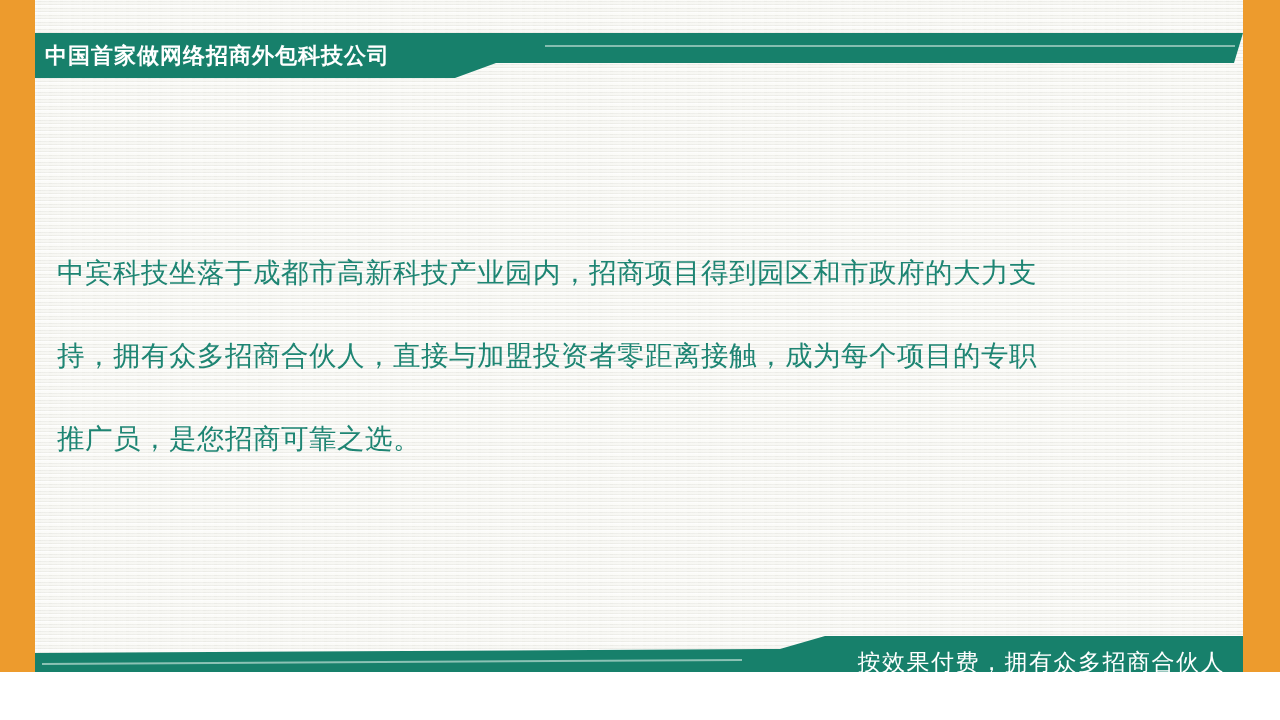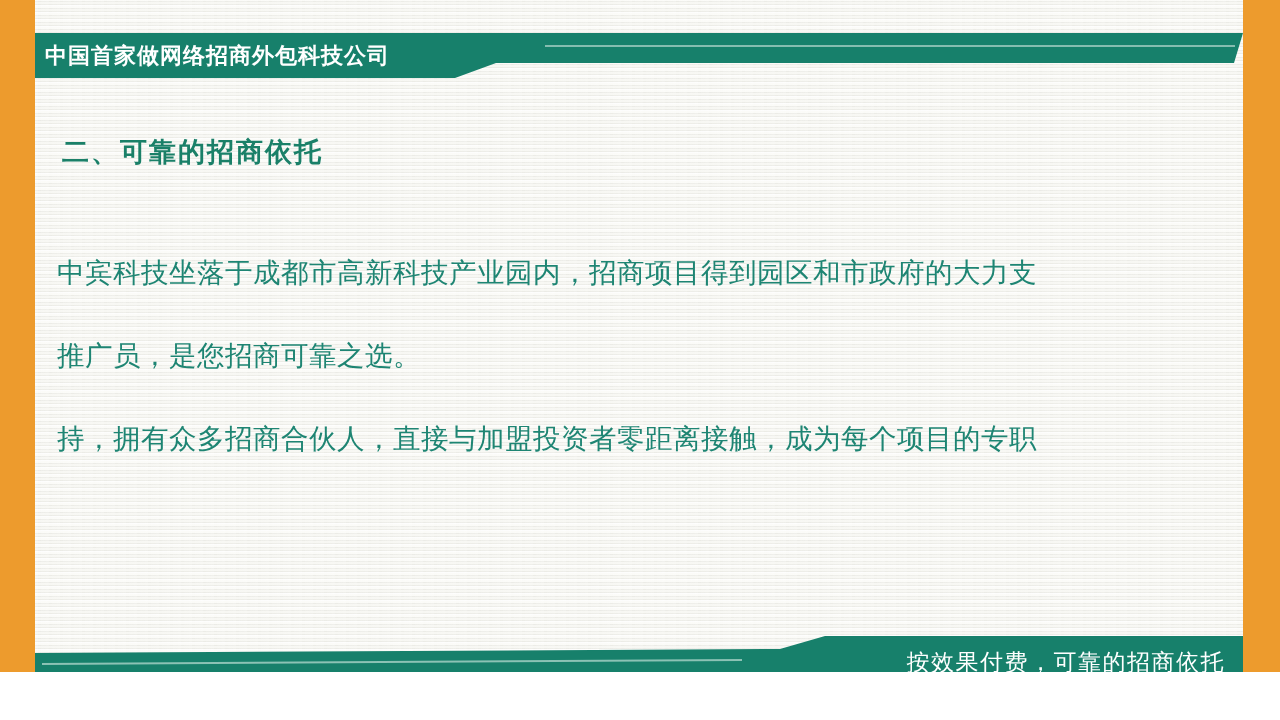--- a/index.html
+++ b/index.html
@@ -172,25 +172,24 @@
 <body>
 
 <div class="slide">
 
   <div class="canvas"></div>
 
   <div class="top-banner"></div>
   <div class="top-hairline"></div>
   <div class="top-banner-title">中国首家做网络招商外包科技公司</div>
 
-  <div class="section-title">二、可靠的招商依托</div>
 
   <div class="body-copy">
     <p>中宾科技坐落于成都市高新科技产业园内，招商项目得到园区和市政府的大力支</p>
+    <p>持，拥有众多招商合伙人，直接与加盟投资者零距离接触，成为每个项目的专职</p>
     <p>推广员，是您招商可靠之选。</p>
-    <p>持，拥有众多招商合伙人，直接与加盟投资者零距离接触，成为每个项目的专职</p>
   </div>
 
   <div class="bottom-banner"></div>
   <div class="bottom-hairline"></div>
-  <div class="bottom-banner-text">按效果付费，可靠的招商依托</div>
+  <div class="bottom-banner-text">按效果付费，拥有众多招商合伙人</div>
 
 </div>
 
 </body></html>

